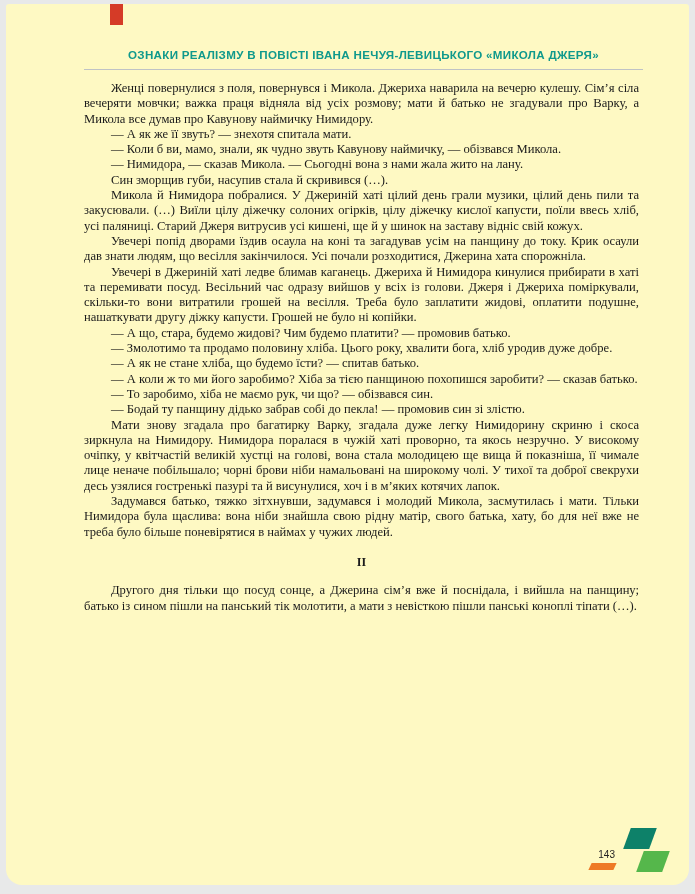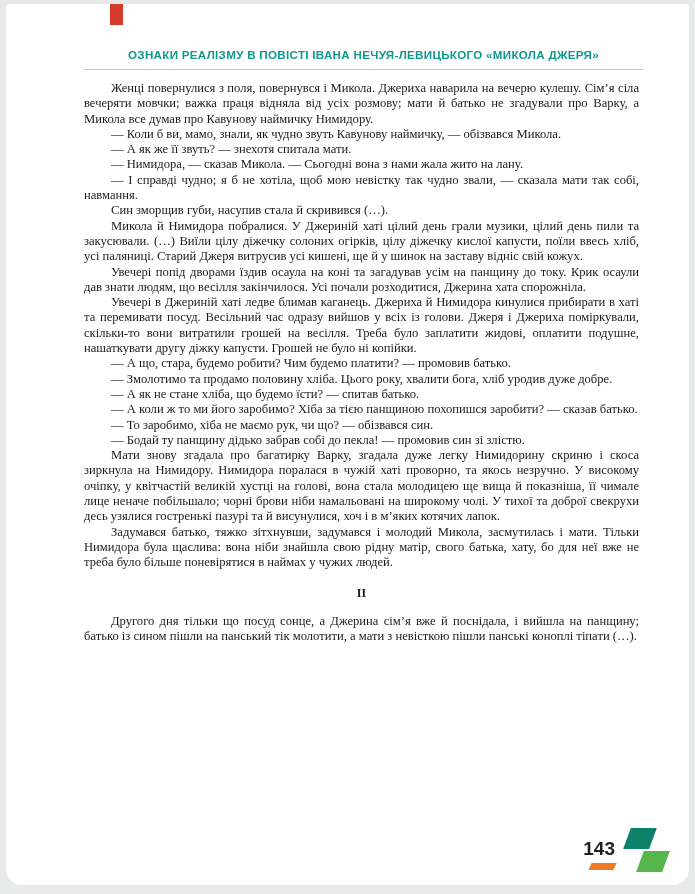--- a/index.html
+++ b/index.html
@@ -5,21 +5,21 @@
   html, body { margin: 0; padding: 0; }
   body {
     width: 695px; height: 894px;
     background: #e8e9e9;
     font-family: "Liberation Serif", serif;
     position: relative;
     overflow: hidden;
   }
   .page {
     position: absolute; top: 4px; left: 6px; right: 6px; bottom: 9px;
-    background: #ffffff;
+    background: #fef9c3;
     border-radius: 3px 3px 16px 16px;
     overflow: hidden;
   }
   .chapter-tab {
     position: absolute; top: 0; left: 104px;
     width: 13px; height: 21px;
     background: #d53b27;
   }
   .page-header {
     margin: 44px 46px 0 78px;
@@ -46,22 +46,22 @@
   .section-heading {
     margin: 15px 0 13px 0;
     text-align: center;
     font-weight: bold;
     font-size: 12px;
     color: #1b1b1b;
   }
   .page-number {
     position: absolute; right: 74px; bottom: 25px;
     font-family: "Liberation Sans", sans-serif;
-    font-weight: bold;
-    font-size: 19px;
+    font-weight: normal;
+    font-size: 10px;
     color: #222;
   }
   .orange-strip {
     position: absolute; right: 74px; bottom: 15px;
     width: 25px; height: 7px;
     background: #ee7a26;
     transform: skewX(-25deg);
   }
   .logo {
     position: absolute; right: 12px; bottom: 9px;
@@ -80,29 +80,28 @@
 
 <div class="page">
 
   <div class="chapter-tab"></div>
 
   <div class="page-header">ОЗНАКИ РЕАЛІЗМУ В ПОВІСТІ ІВАНА НЕЧУЯ-ЛЕВИЦЬКОГО «МИКОЛА ДЖЕРЯ»</div>
   <div class="header-rule"></div>
 
   <div class="content">
     <p>Женці повернулися з поля, повернувся і Микола. Джериха наварила на вечерю кулешу. Сім’я сіла вечеряти мовчки; важка праця відняла від усіх розмову; мати й батько не згадували про Варку, а Микола все думав про Кавунову наймичку Нимидору.</p>
+    <p>— А як же її звуть? — знехотя спитала мати.</p>
     <p>— Коли б ви, мамо, знали, як чудно звуть Кавунову наймичку, — обізвався Микола.</p>
-    <p>— А як же її звуть? — знехотя спитала мати.</p>
     <p>— Нимидора, — сказав Микола. — Сьогодні вона з нами жала жито на лану.</p>
-    <p>— І справді чудно; я б не хотіла, щоб мою невістку так чудно звали, — сказала мати так собі, навмання.</p>
     <p>Син зморщив губи, насупив стала й скривився (…).</p>
     <p>Микола й Нимидора побралися. У Джериній хаті цілий день грали музики, цілий день пили та закусювали. (…) Виїли цілу діжечку солоних огірків, цілу діжечку кислої капусти, поїли ввесь хліб, усі паляниці. Старий Джеря витрусив усі кишені, ще й у шинок на заставу відніс свій кожух.</p>
     <p>Увечері попід дворами їздив осаула на коні та загадував усім на панщину до току. Крик осаули дав знати людям, що весілля закінчилося. Усі почали розходитися, Джерина хата спорожніла.</p>
     <p>Увечері в Джериній хаті ледве блимав каганець. Джериха й Нимидора кинулися прибирати в хаті та перемивати посуд. Весільний час одразу вийшов у всіх із голови. Джеря і Джериха поміркували, скільки-то вони витратили грошей на весілля. Треба було заплатити жидові, оплатити подушне, нашаткувати другу діжку капусти. Грошей не було ні копійки.</p>
-    <p>— А що, стара, будемо робити? Чим будемо платити? — промовив батько.</p>
+    <p>— А що, стара, будемо жидові? Чим будемо платити? — промовив батько.</p>
     <p>— Змолотимо та продамо половину хліба. Цього року, хвалити бога, хліб уродив дуже добре.</p>
     <p>— А як не стане хліба, що будемо їсти? — спитав батько.</p>
     <p>— А коли ж то ми його заробимо? Хіба за тією панщиною похопишся заробити? — сказав батько.</p>
     <p>— То заробимо, хіба не маємо рук, чи що? — обізвався син.</p>
     <p>— Бодай ту панщину дідько забрав собі до пекла! — промовив син зі злістю.</p>
     <p>Мати знову згадала про багатирку Варку, згадала дуже легку Нимидорину скриню і скоса зиркнула на Нимидору. Нимидора поралася в чужій хаті проворно, та якось незручно. У високому очіпку, у квітчастій великій хустці на голові, вона стала молодицею ще вища й показніша, її чимале лице неначе побільшало; чорні брови ніби намальовані на широкому чолі. У тихої та доброї свекрухи десь узялися гостренькі пазурі та й висунулися, хоч і в м’яких котячих лапок.</p>
     <p>Задумався батько, тяжко зітхнувши, задумався і молодий Микола, засмутилась і мати. Тільки Нимидора була щаслива: вона ніби знайшла свою рідну матір, свого батька, хату, бо для неї вже не треба було більше поневірятися в наймах у чужих людей.</p>
 
     <div class="section-heading">II</div>
 

